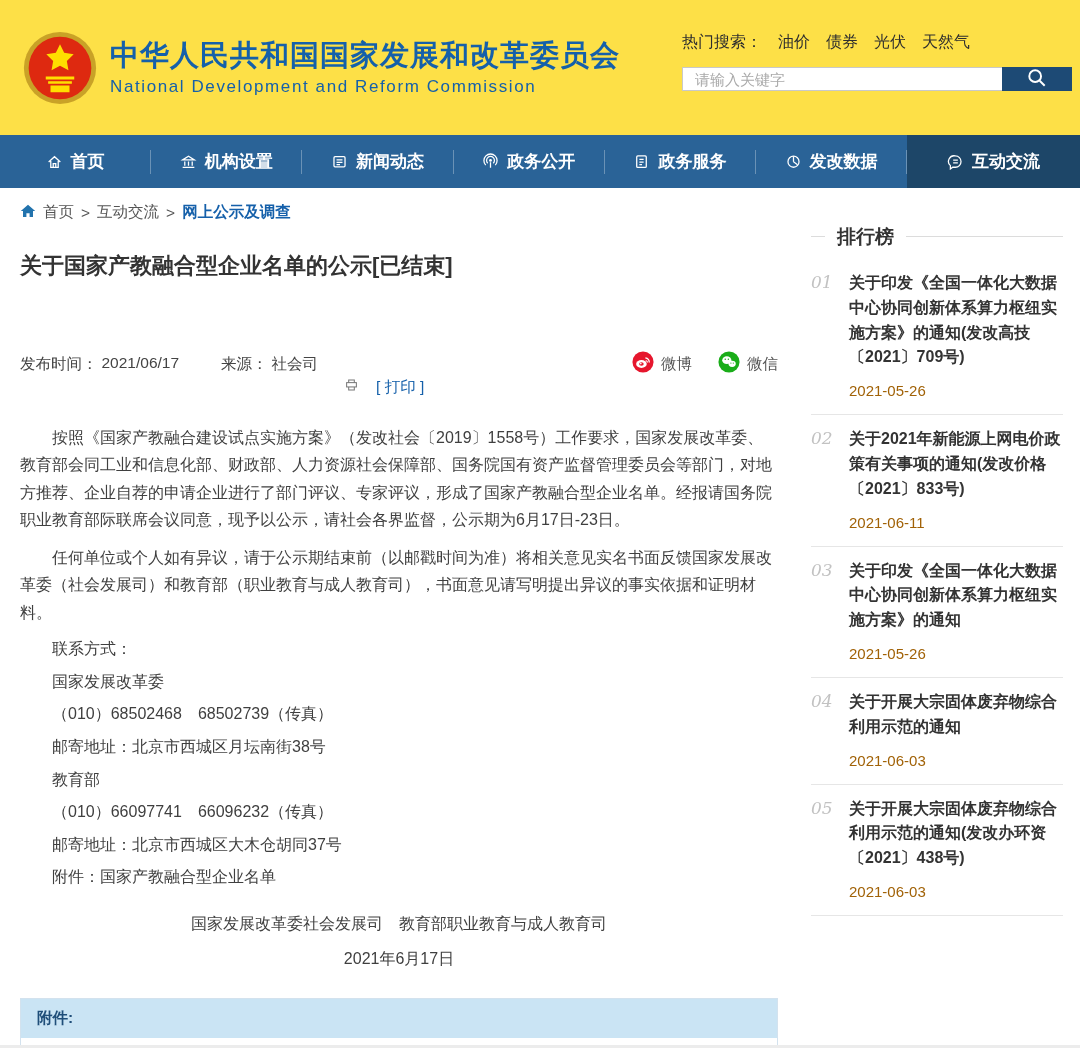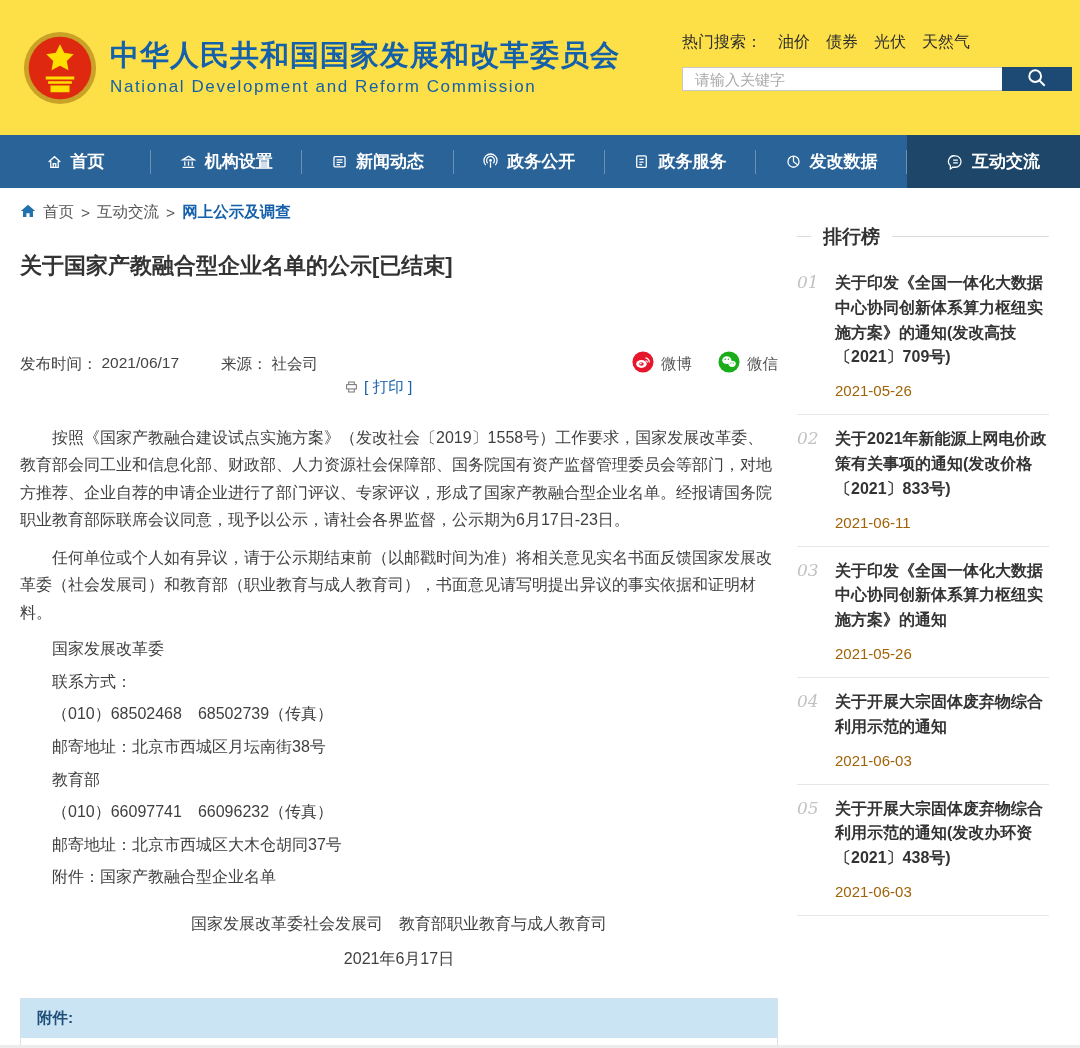--- a/index.html
+++ b/index.html
@@ -33,35 +33,35 @@
   .content{display:flex;padding:12px 18px 0 20px;align-items:flex-start;}
   .main{width:758px;flex:none;}
   .breadcrumb{display:flex;align-items:center;gap:7px;font-size:15.5px;color:#555;margin-top:2px;}
   .breadcrumb .crumb{cursor:pointer;}
   .breadcrumb .crumb.current{color:var(--accent-blue,#1560aa);font-weight:700;}
   .article-title{font-size:22px;font-weight:700;color:#333;margin-top:28px;line-height:1.35;}
   .meta-row{display:flex;align-items:center;margin-top:50px;font-size:15.5px;color:#444;}
   .meta-item{display:flex;align-items:flex-start;gap:4px;}
   .meta-gap{width:42px;flex:none;}
   .meta-gap-sm{width:26px;flex:none;}
-  .print-link{color:var(--accent-blue,#1560aa);cursor:pointer;display:flex;align-items:flex-end;gap:5px;margin-top:46px;}
+  .print-link{color:var(--accent-blue,#1560aa);cursor:pointer;display:flex;align-items:flex-start;gap:17px;margin-top:46px;}
   .share{margin-left:auto;display:flex;align-items:center;gap:26px;color:#555;}
   .share-item{display:flex;align-items:center;gap:7px;cursor:pointer;}
   .body-text{margin-top:26px;}
   .para{font-size:16px;line-height:1.72;text-indent:2em;margin:0 0 10px;color:#3f3f3f;}
   .cline{font-size:16px;line-height:1.6;text-indent:2em;margin:0 0 7px;color:#3f3f3f;}
   .sig{text-align:center;font-size:16px;color:#3f3f3f;margin-top:24px;}
   .sig-date{text-align:center;font-size:16px;color:#3f3f3f;margin-top:14px;}
   
   .attach{margin-top:28px;border:1px solid #d3e2ee;}
   .attach-head{background:var(--attachment-header-bg,#cae4f4);padding:9px 16px;font-size:15.5px;font-weight:700;color:#1f4e79;}
   .attach-body{background:#fff;padding:13px 16px;}
   .attach-link{display:inline-flex;align-items:center;gap:6px;color:var(--link-blue,#2273ad);font-size:15.5px;cursor:pointer;}
   
-  .sidebar{width:252px;margin-left:19px;padding-top:36px;flex:none;}
+  .sidebar{width:252px;margin-left:33px;padding-top:36px;flex:none;}
   .sb-box{border-top:1px solid #dcdcdc;position:relative;}
   .sb-head{position:absolute;top:-13px;left:14px;background:#fff;padding:0 12px;font-size:19px;font-weight:700;color:#333;}
   .sb-list{margin-top:22px;}
   .sb-item{display:flex;padding:12px 0 15px;border-bottom:1px solid #e6e6e6;cursor:pointer;}
   .sb-rank{width:38px;flex:none;font-style:italic;color:#c2c2c2;font-size:17px;padding-top:1px;font-family:"DejaVu Serif",serif;}
   .sb-body{flex:1;}
   .sb-title{font-size:16px;font-weight:600;color:#333;line-height:1.55;}
   .sb-date{font-size:15px;color:#a16207;margin-top:12px;}
   .bottom-strip{position:absolute;left:0;right:0;bottom:0;height:3px;background:#ececec;}
 </style>
@@ -244,22 +244,22 @@
               </svg>
             </span>
             <span>微信</span>
           </span>
         </span>
       </div>
 
       <div class="body-text">
         <p class="para">按照《国家产教融合建设试点实施方案》（发改社会〔2019〕1558号）工作要求，国家发展改革委、教育部会同工业和信息化部、财政部、人力资源社会保障部、国务院国有资产监督管理委员会等部门，对地方推荐、企业自荐的申请企业进行了部门评议、专家评议，形成了国家产教融合型企业名单。经报请国务院职业教育部际联席会议同意，现予以公示，请社会各界监督，公示期为6月17日-23日。</p>
         <p class="para">任何单位或个人如有异议，请于公示期结束前（以邮戳时间为准）将相关意见实名书面反馈国家发展改革委（社会发展司）和教育部（职业教育与成人教育司），书面意见请写明提出异议的事实依据和证明材料。</p>
+        <p class="cline">联系方式：</p>
         <p class="cline">国家发展改革委</p>
-        <p class="cline">联系方式：</p>
         <p class="cline">（010）68502468　68502739（传真）</p>
         <p class="cline">邮寄地址：北京市西城区月坛南街38号</p>
         <p class="cline">教育部</p>
         <p class="cline">（010）66097741　66096232（传真）</p>
         <p class="cline">邮寄地址：北京市西城区大木仓胡同37号</p>
         <p class="cline">附件：国家产教融合型企业名单</p>
         <div class="sig">国家发展改革委社会发展司　教育部职业教育与成人教育司</div>
         <div class="sig-date">2021年6月17日</div>
       </div>
 

